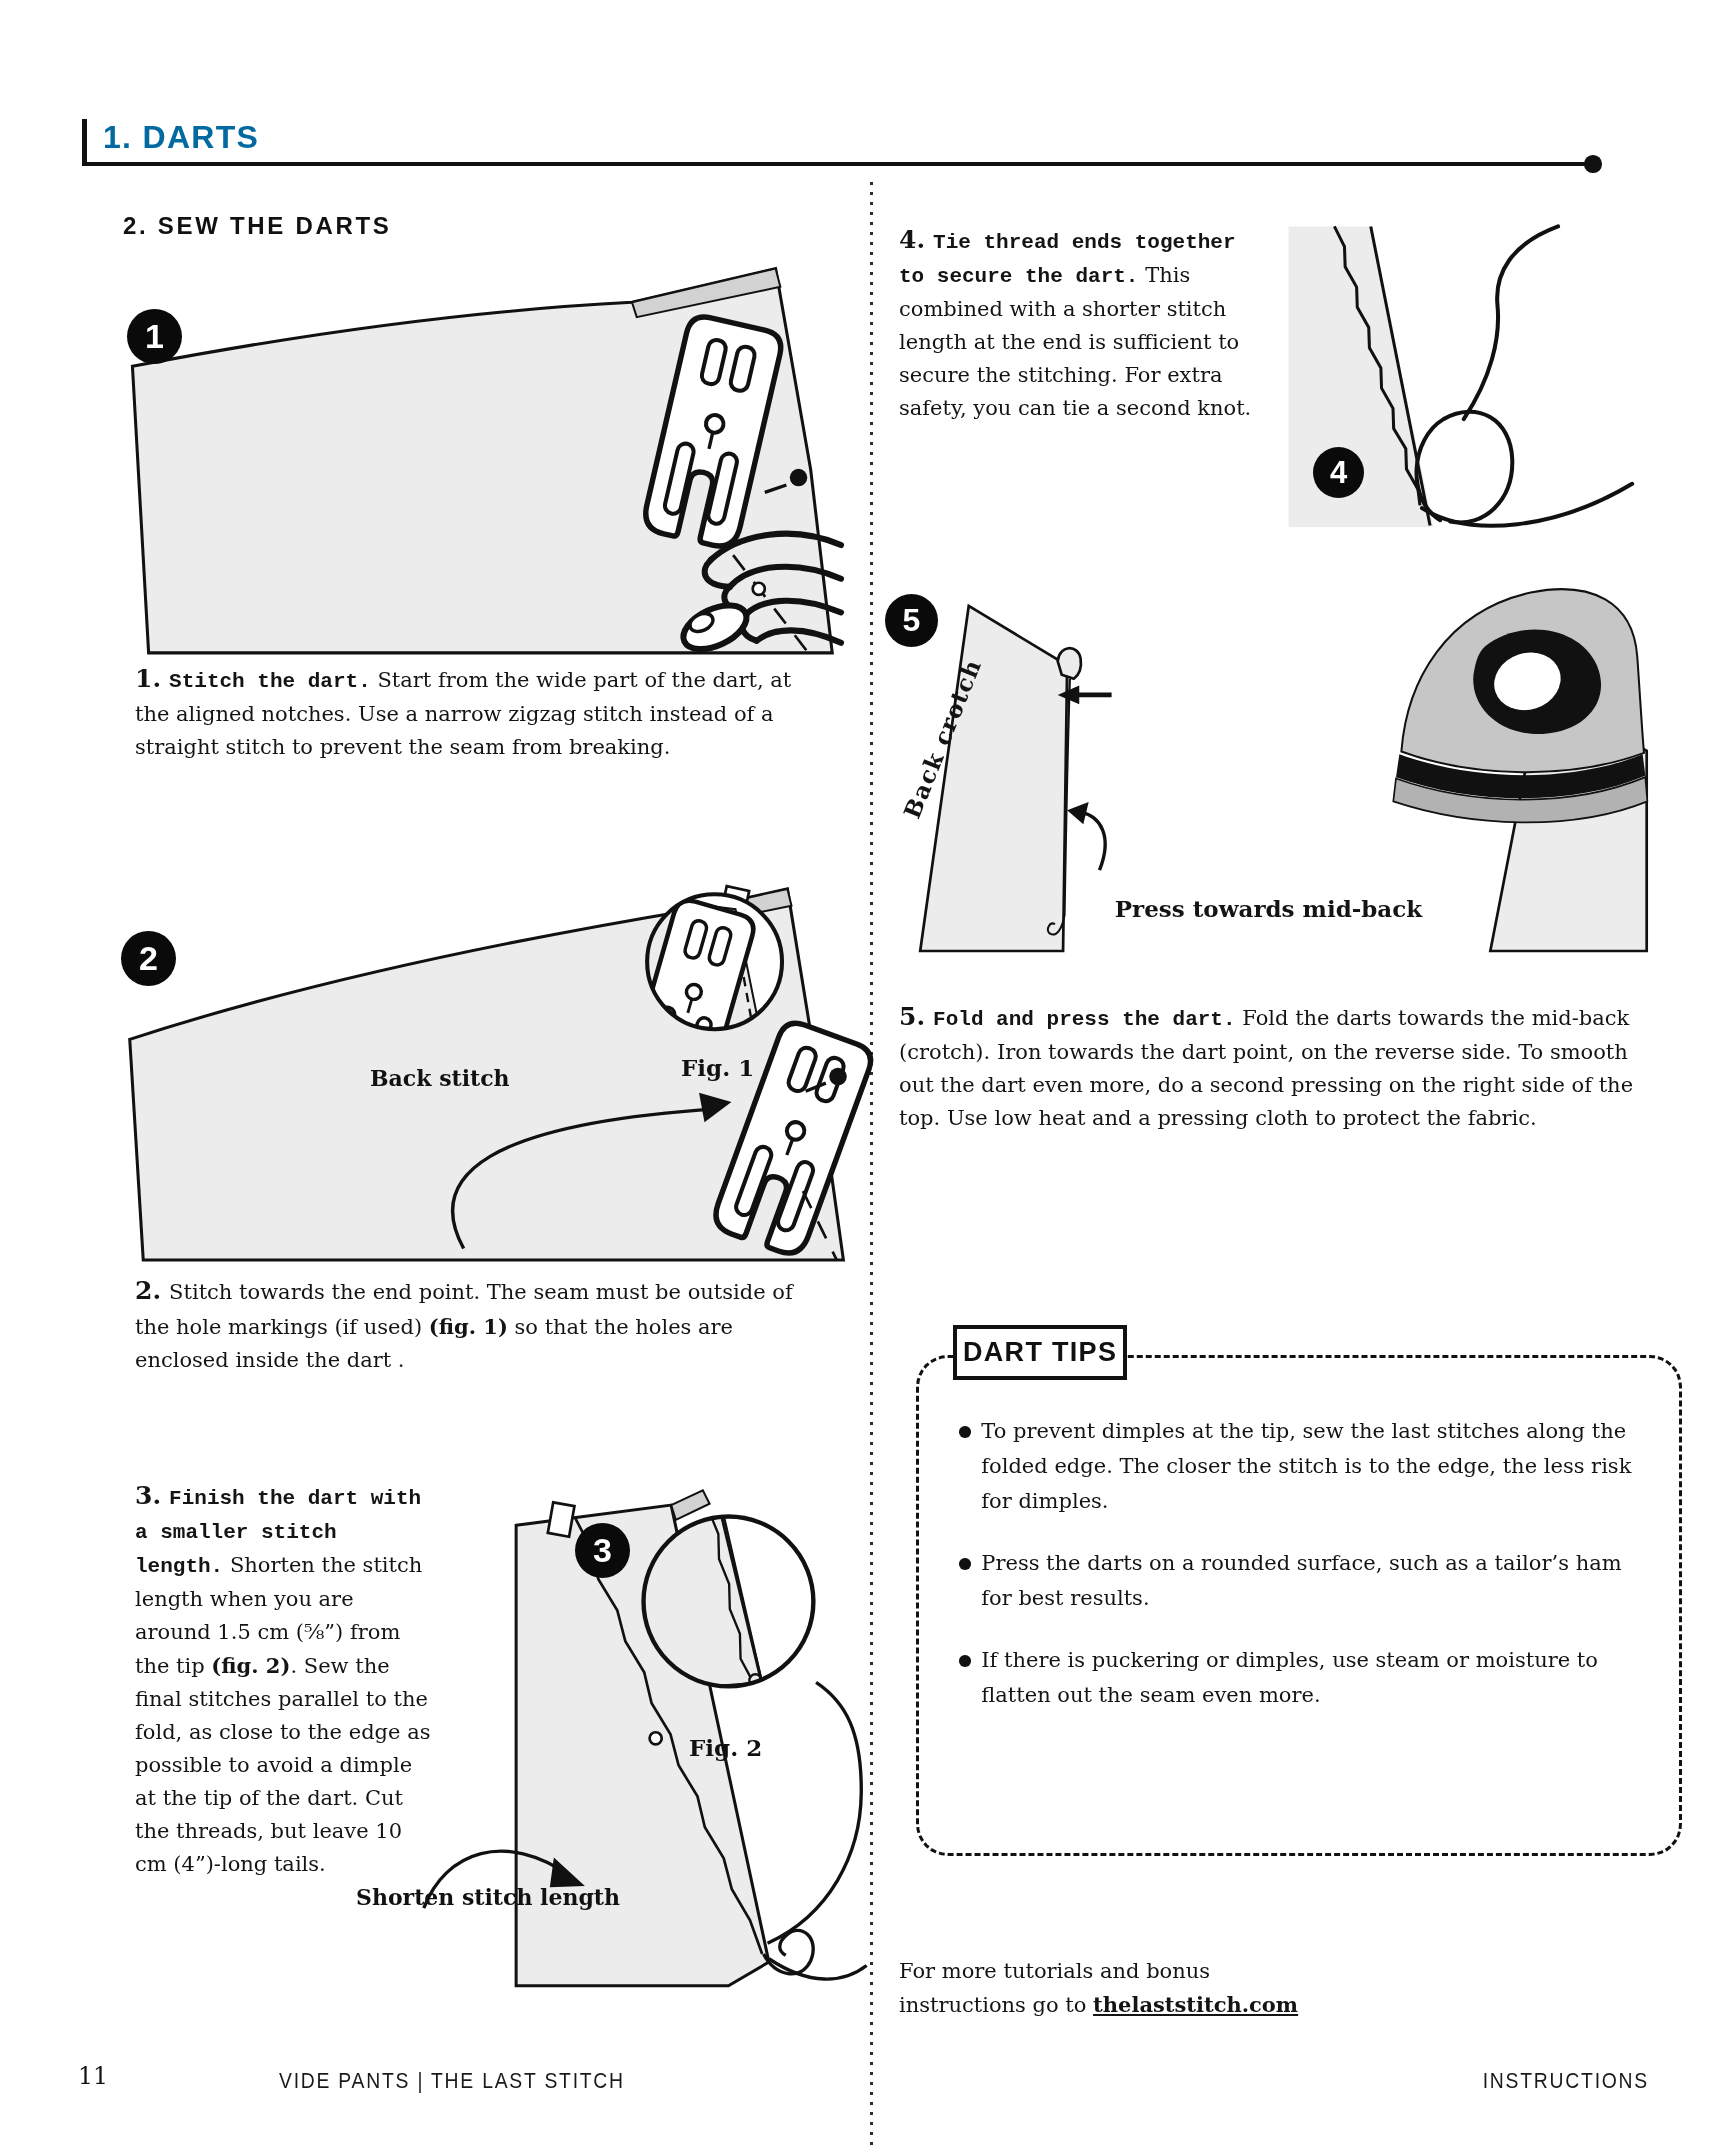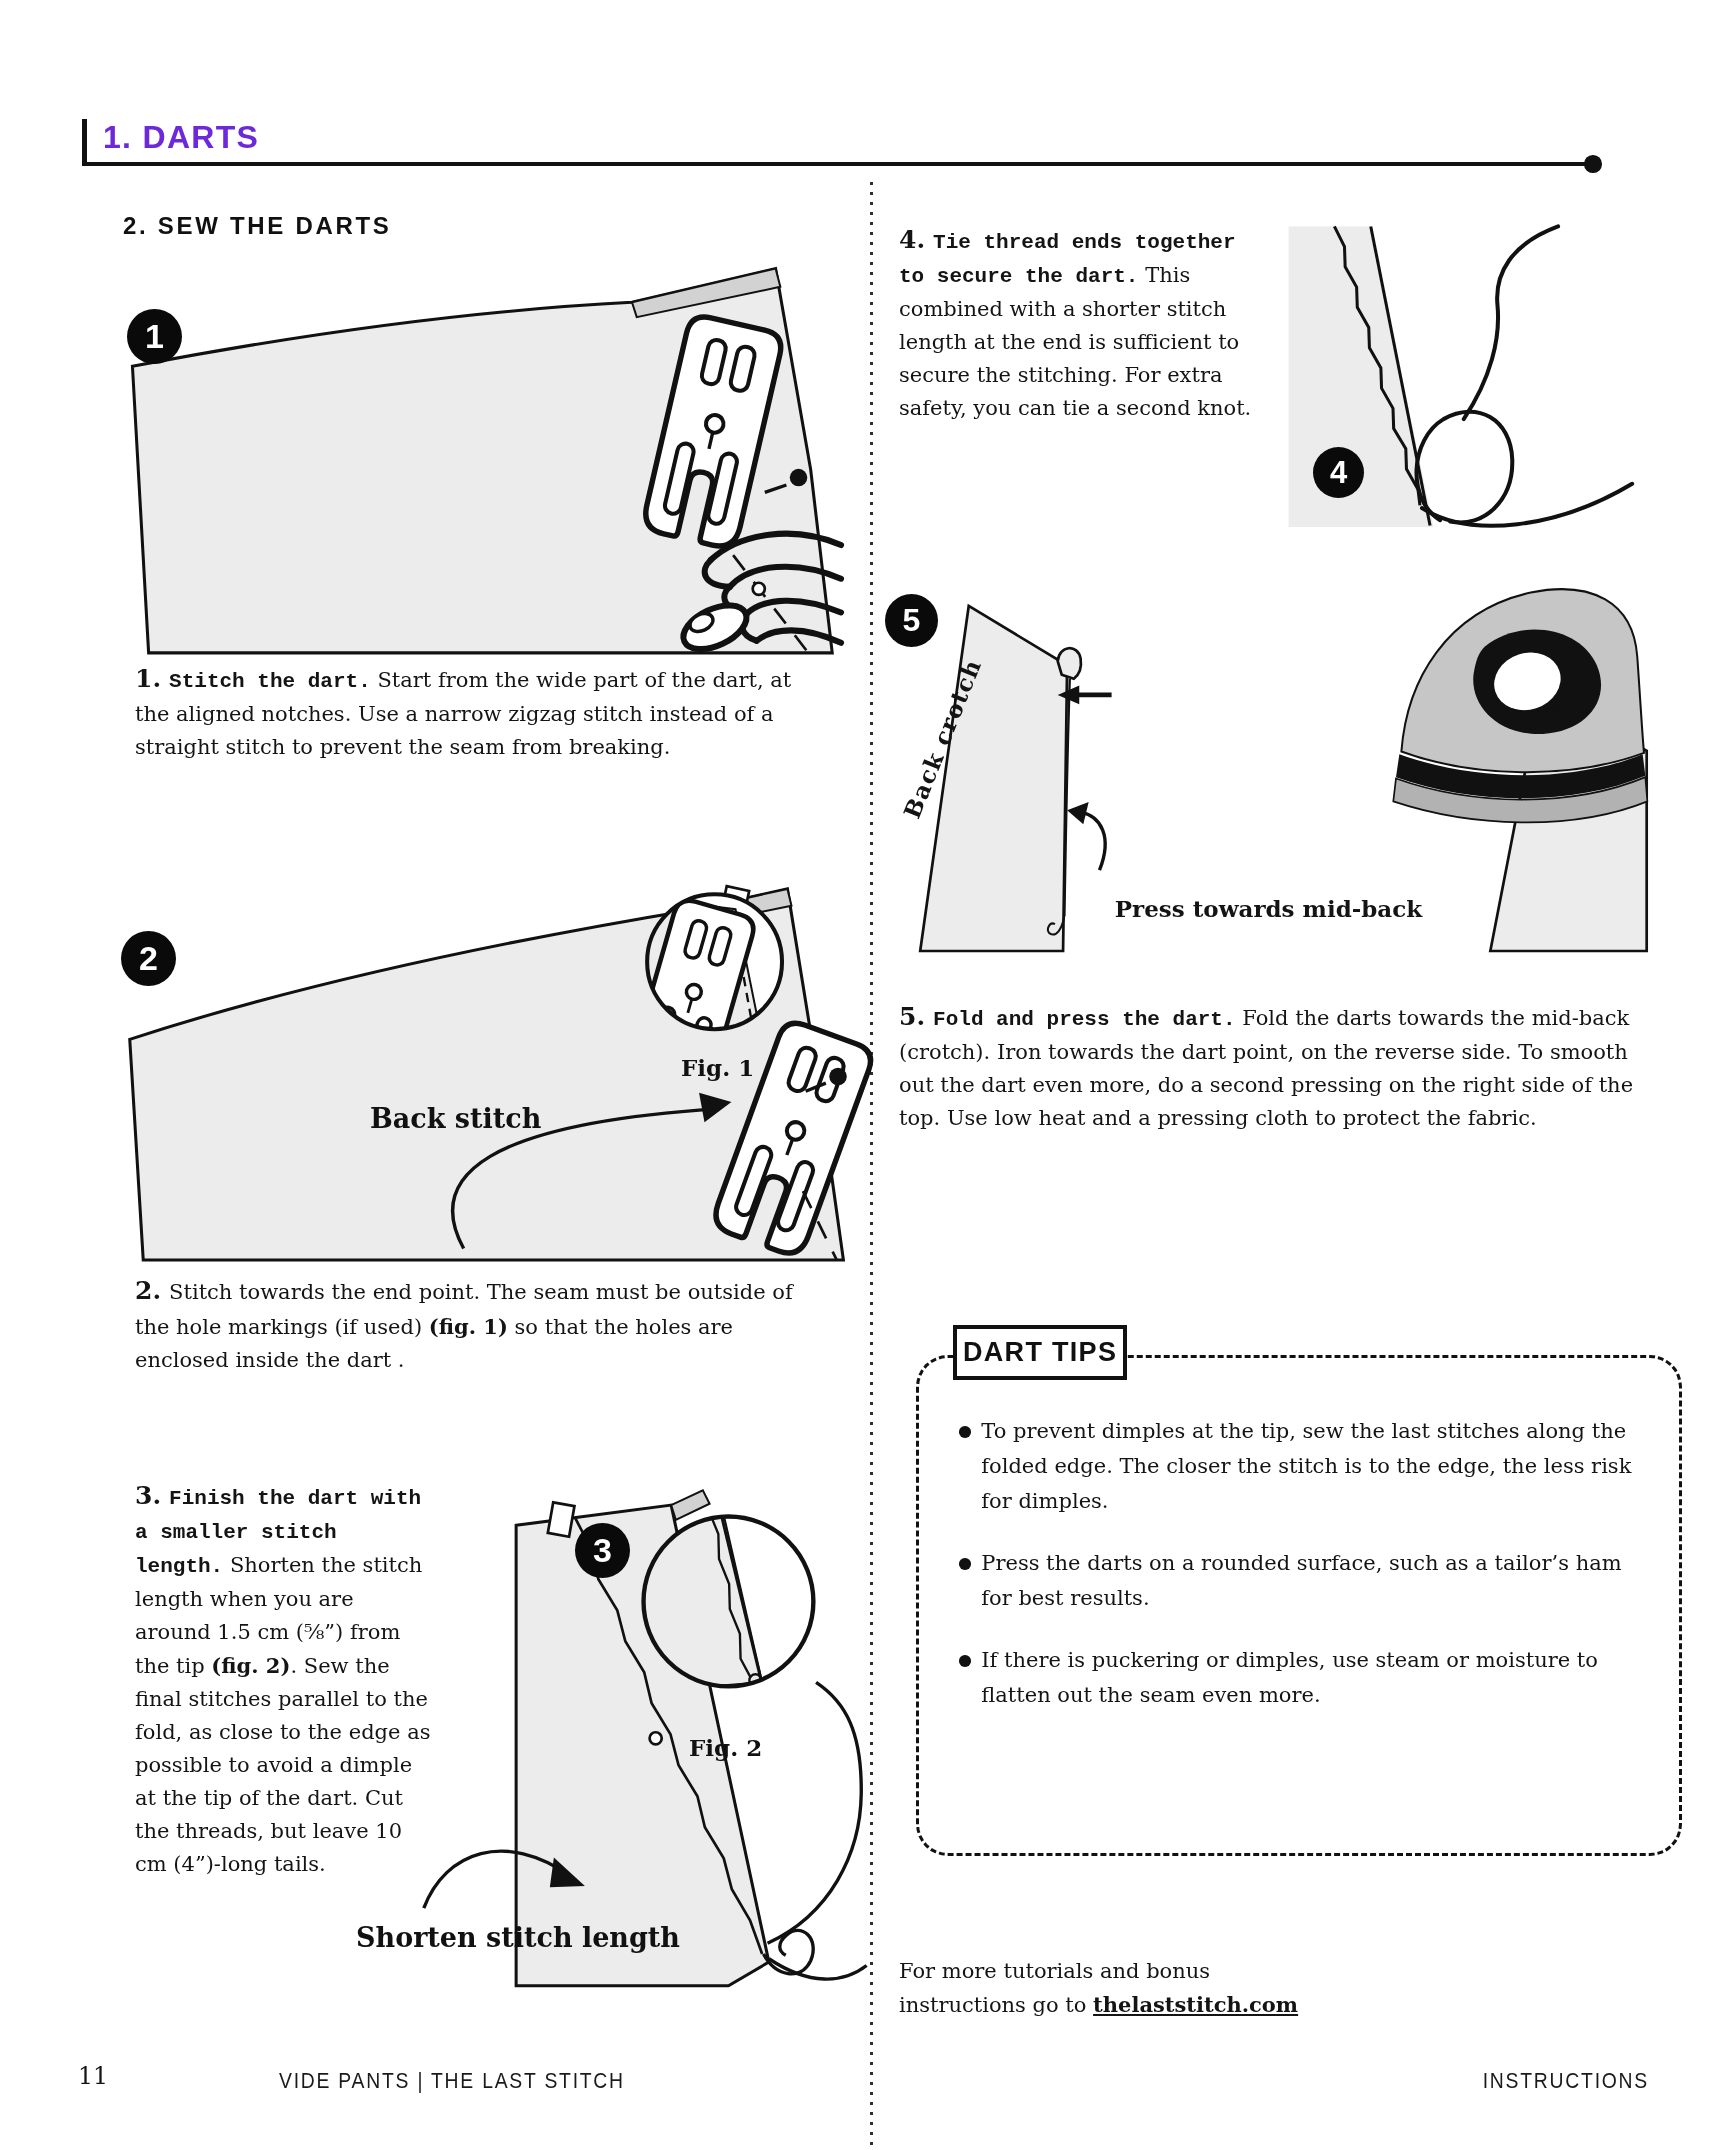--- a/index.html
+++ b/index.html
@@ -1,38 +1,38 @@
 <!DOCTYPE html>
 <html style="font-size:10.8px"><head>
 <meta charset="utf-8">
 <style>
   html,body{margin:0;padding:0;background:#fff;}
   .page{position:relative;width:1720px;height:2151px;background:#ffffff;overflow:hidden;
         font-family:"DejaVu Serif",serif;color:#141414;}
   
   .title-bar{position:absolute;left:82px;top:119px;width:4.7px;height:45px;background:#111;}
   .page-title{position:absolute;left:103px;top:119px;font-family:"Liberation Sans",sans-serif;
-        font-size:32px;font-weight:800;letter-spacing:1.3px;color:#6d28d9;}
+        font-size:32px;font-weight:800;letter-spacing:1.3px;color:#0369a1;}
   .title-rule{position:absolute;left:82px;top:162px;width:1508px;height:4px;background:#111;}
   .title-dot{position:absolute;left:1584px;top:155px;width:17.5px;height:17.5px;border-radius:50%;background:#111;}
   .col-divider{position:absolute;left:870px;top:182px;width:2.7px;height:1969px;
         background-image:repeating-linear-gradient(to bottom,#2e2e2e 0 3.4px,transparent 3.4px 10px);}
   .section-title{position:absolute;left:123px;top:212px;font-family:"Liberation Sans",sans-serif;
         font-size:24px;font-weight:800;letter-spacing:2.7px;color:#111;}
   
   .step{position:absolute;font-size:21px;line-height:33px;color:#141414;margin:0;}
   .step-num{font-weight:700;font-size:25px;margin-right:8px;}
   .step-lead{font-weight:700;font-family:Liberation Mono, monospace;}
   .step-body b{font-weight:700;}
   
   .marker{position:absolute;width:55px;height:55px;border-radius:50%;background:#0a0a0a;color:#fff;
         display:flex;align-items:center;justify-content:center;
         font-family:"Liberation Sans",sans-serif;font-size:34px;font-weight:800;}
   
-  .illo-label{position:absolute;font-weight:700;font-size:27px;color:#111;white-space:nowrap;margin-top:38px;}
+  .illo-label{position:absolute;font-weight:700;font-size:22px;color:#111;white-space:nowrap;}
   .back-crotch{position:absolute;left:923px;top:795px;transform:rotate(-68deg);
         transform-origin:left bottom;font-weight:700;font-size:23px;letter-spacing:1.3px;white-space:nowrap;}
   .press-label{position:absolute;left:1100px;top:895px;width:337px;text-align:center;
         font-weight:700;font-size:23px;white-space:nowrap;}
   
   .tips-box{position:absolute;left:916px;top:1355px;width:766px;height:501px;
         border:3.4px dashed #111;border-radius:32px;box-sizing:border-box;}
   .tips-label{position:absolute;left:953px;top:1325px;background:#fff;border:4px solid #111;
         padding:8px 6px;font-family:"Liberation Sans",sans-serif;font-size:27px;font-weight:800;
         letter-spacing:1.3px;color:#111;}

